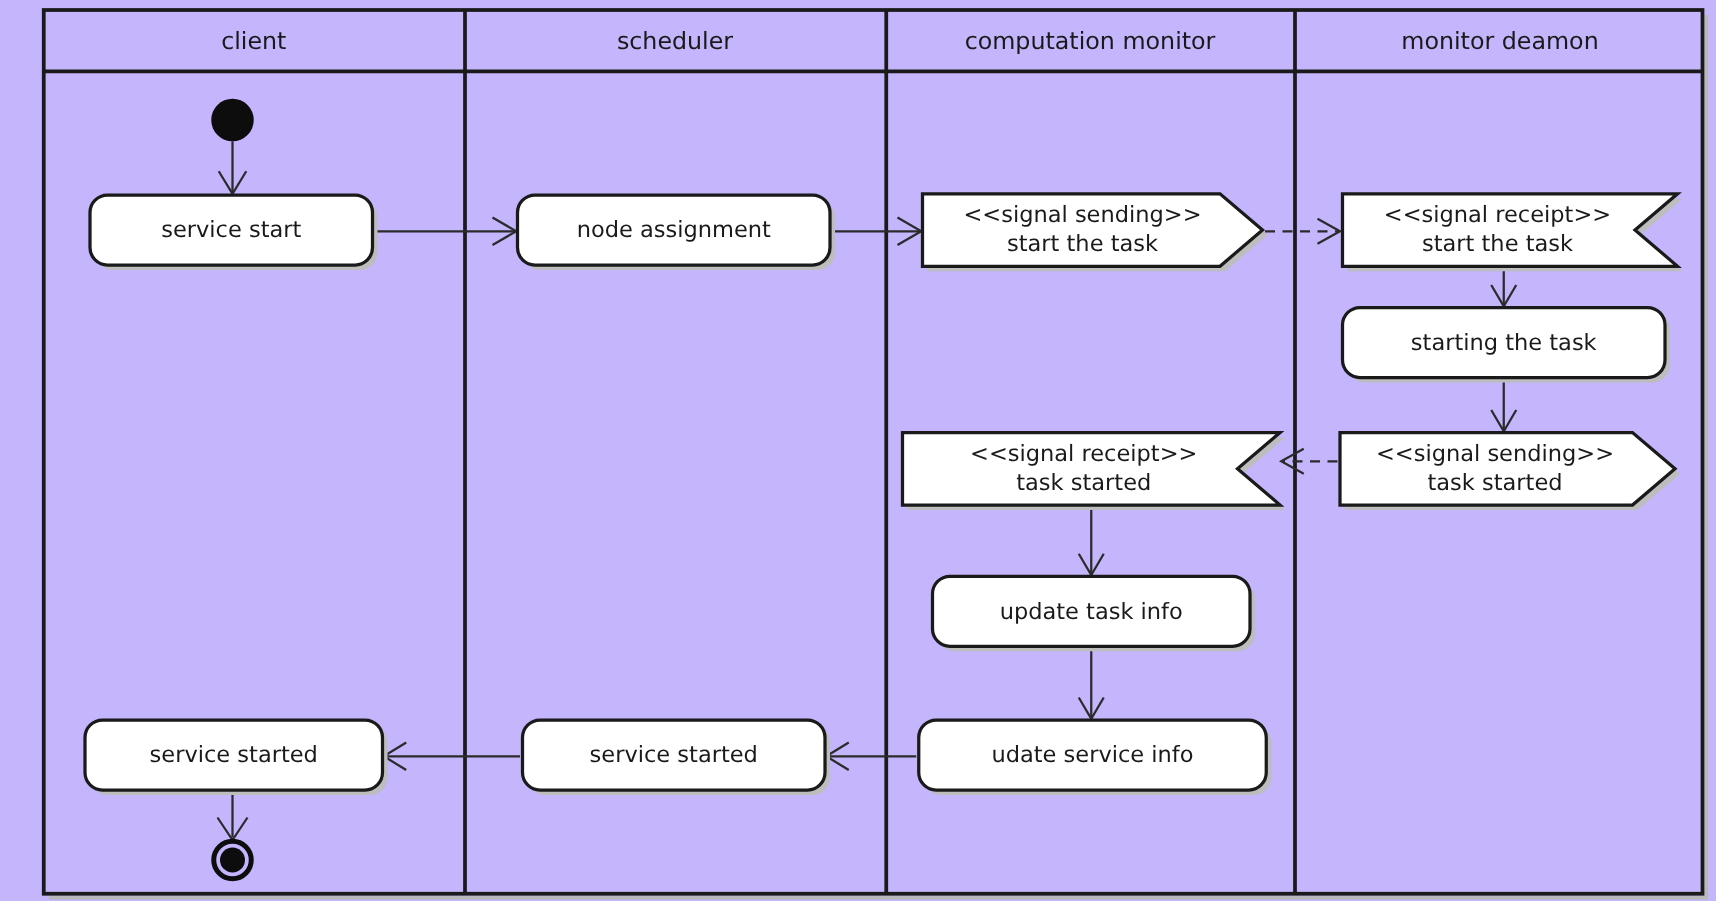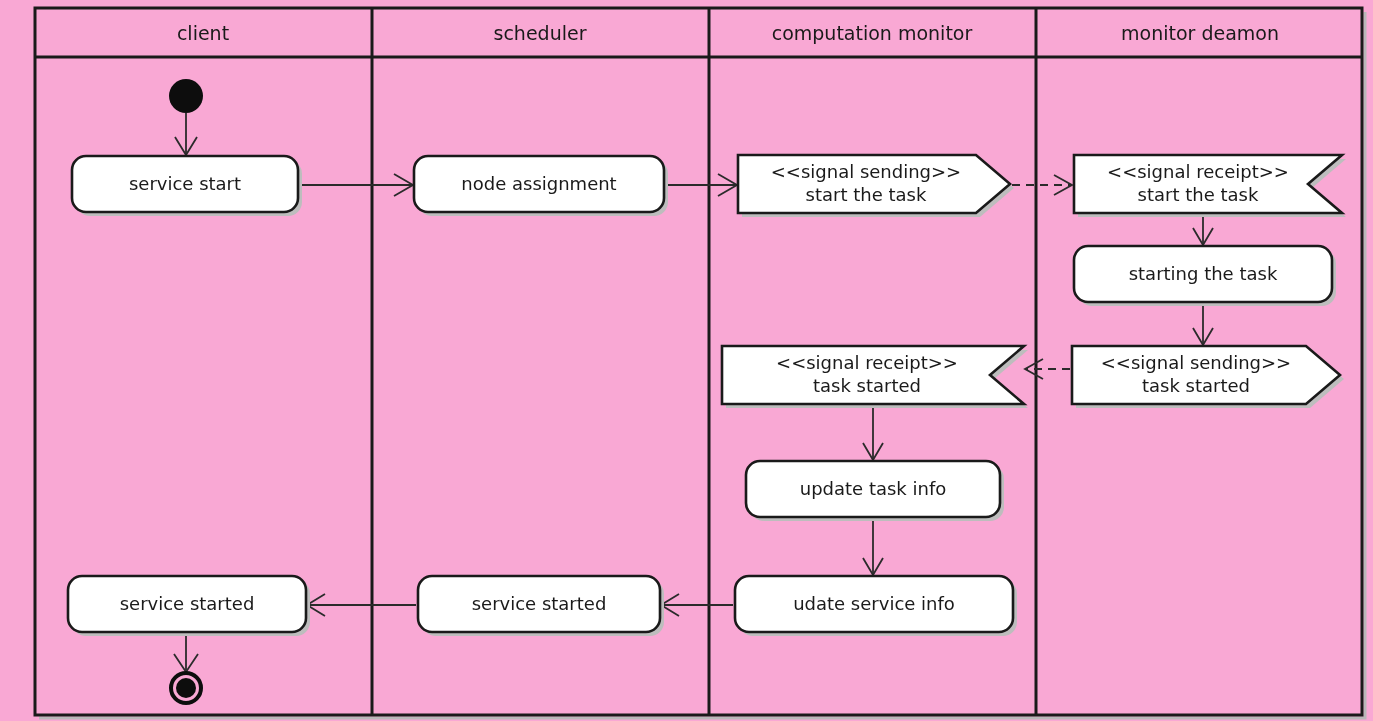--- a/index.html
+++ b/index.html
@@ -7,21 +7,21 @@
     padding: 0;
     background: #ffffff;
   }
   body {
     font-family: "DejaVu Sans", sans-serif;
   }
   #diagram-root {
     position: relative;
     width: 1373px;
     height: 721px;
-    background: #f9a8d4;
+    background: #c4b5fd;
     overflow: hidden;
     text-align: center;
   }
   #svg-layer {
     position: absolute;
     left: 0;
     top: 0;
     width: 1373px;
     height: 721px;
   }

